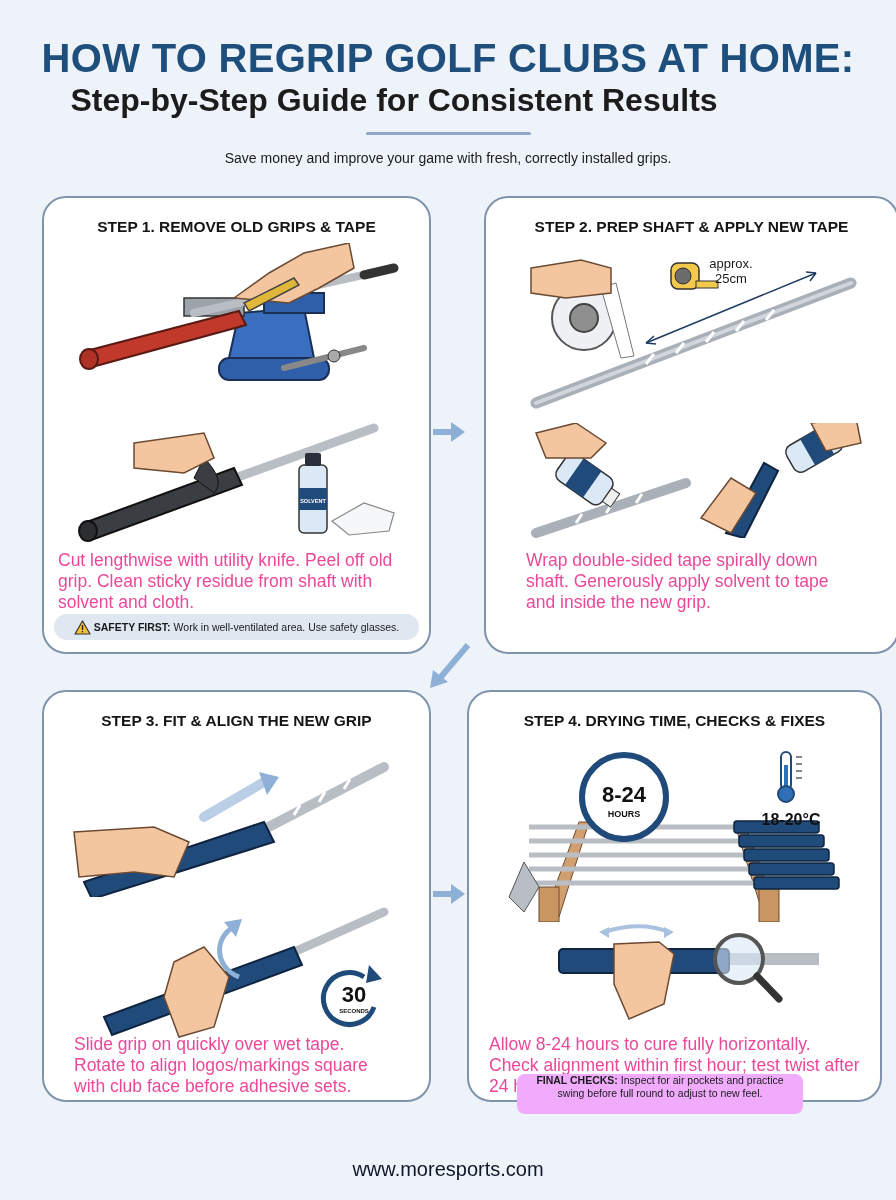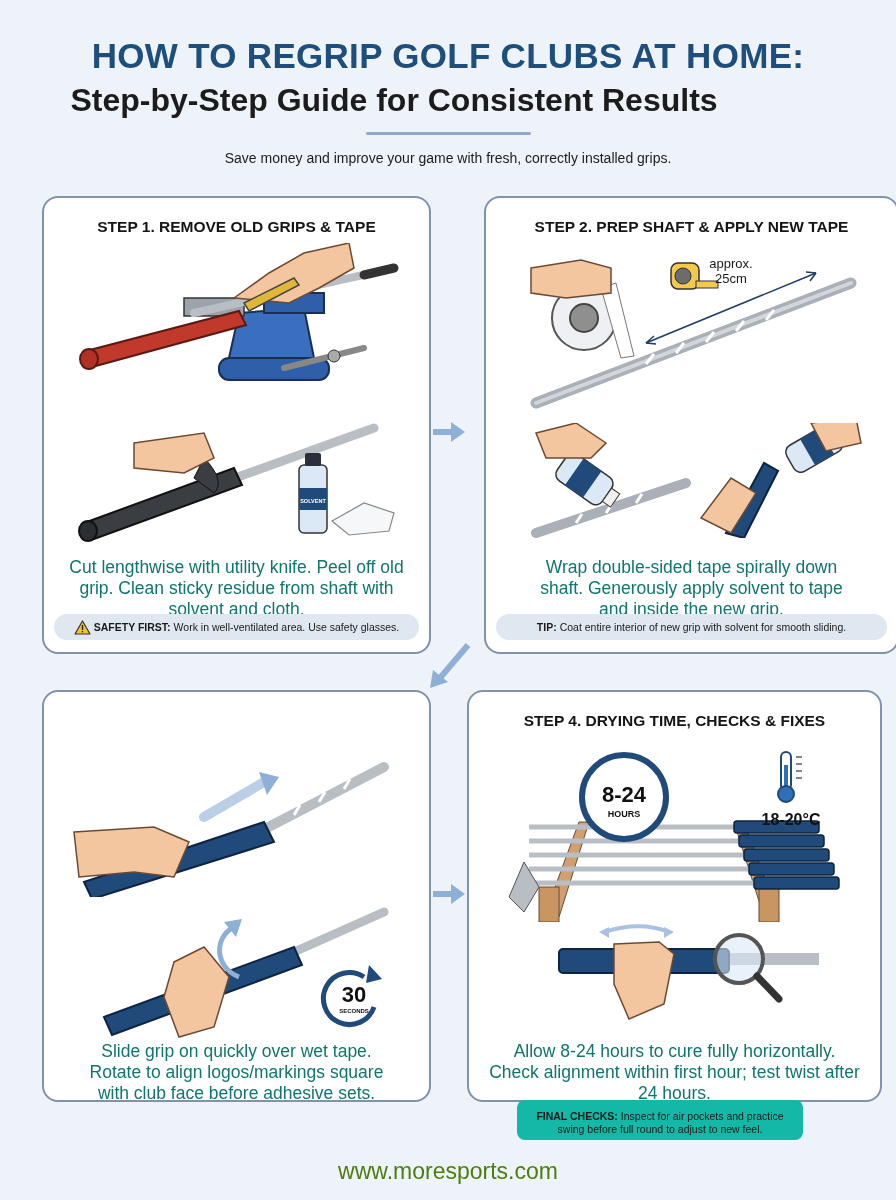--- a/index.html
+++ b/index.html
@@ -6,67 +6,67 @@
   html, body { width: 896px; height: 1200px; }
   body {
     background: #eef3f9;
     font-family: "Liberation Sans", "DejaVu Sans", sans-serif;
     color: #1c1c1c;
     position: relative;
     overflow: hidden;
   }
   .title1 {
     position: absolute; left: 0; top: 36px; width: 896px;
-    text-align: center; font-size: 35px; font-weight: 700;
+    text-align: center; font-size: 40px; font-weight: 700;
     color: #1d4e7c; letter-spacing: 0.3px;
   }
   .title2 {
     position: absolute; left: 0; top: 82px; width: 788px;
     text-align: center; font-size: 32px; font-weight: 700;
     color: #1c1c1c;
   }
   .divider {
     position: absolute; left: 366px; top: 132px; width: 165px; height: 3px;
     background: #8fa9c8; border-radius: 2px;
   }
   .subtitle {
     position: absolute; left: 0; top: 150px; width: 896px;
     text-align: center; font-size: 14px; color: #1c1c1c;
   }
   .card {
     position: absolute; background: #ffffff;
-    border: 2px solid #7f93ad; border-radius: 16px;
+    border: 2px solid #7f93ad; border-radius: 24px;
   }
   .card-title {
     position: absolute; left: 0; width: 100%; text-align: center;
     font-size: 15.5px; font-weight: 700; color: #151515; top: 20px;
   }
   .card-desc {
-    position: absolute; left: 14px; right: 14px; text-align: center;
-    font-size: 17.5px; line-height: 21px; color: #0f766e; margin-top: 7px;
+    position: absolute; left: 14px; right: 14px; 
+    font-size: 17.5px; line-height: 21px; color: #ec4899;
   }
   .note {
     position: absolute; left: 10px; right: 10px; height: 26px;
     background: #dfe7f1; border-radius: 13px;
     font-size: 10.5px; color: #1a1a1a;
     display: flex; align-items: center; justify-content: center; gap: 3px;
     white-space: nowrap;
   }
   .note b { font-weight: 700; }
   .illus { position: absolute; }
   .arrow { position: absolute; }
   .final-note {
-    position: absolute; left: 517px; top: 1100px; width: 286px; height: 40px;
-    background: #14b8a6; border-radius: 8px; text-align: center;
-    font-size: 10.5px; line-height: 13px; color: #1a1a1a; padding-top: 10px;
+    position: absolute; left: 517px; top: 1074px; width: 286px; height: 40px;
+    background: #f0abfc; border-radius: 8px; text-align: center;
+    font-size: 10.5px; line-height: 13px; color: #1a1a1a; padding-top: 0;
   }
   .final-note b { font-weight: 700; }
   .footer {
     position: absolute; left: 0; top: 1158px; width: 896px; text-align: center;
-    font-size: 23px; color: #4d7c0f;
+    font-size: 20px; color: #0f172a;
   }
   svg text { font-family: "Liberation Sans", sans-serif; }
 </style>
 </head>
 <body>
 
 <div class="title1">HOW TO REGRIP GOLF CLUBS AT HOME:</div>
 <div class="title2">Step-by-Step Guide for Consistent Results</div>
 <div class="divider"></div>
 <div class="subtitle">Save money and improve your game with fresh, correctly installed grips.</div>
@@ -159,40 +159,37 @@
     <path d="M20 10 L60 0 L90 20 L75 35 L30 35 Z" fill="#f4c6a0" stroke="#6b4a33" stroke-width="1.5"></path>
     <path d="M210 110 L248 40 L262 48 L228 115 Z" fill="#1f4a7a" stroke="#0e2440" stroke-width="2"></path>
     <path d="M185 95 L215 55 L240 70 L215 110 Z" fill="#f4c6a0" stroke="#6b4a33" stroke-width="1.5"></path>
     <g transform="rotate(-30 295 25)">
       <rect x="270" y="12" width="55" height="30" rx="8" fill="#dbe8f6" stroke="#333" stroke-width="1.5"></rect>
       <rect x="290" y="12" width="22" height="30" fill="#1f4a7a"></rect>
     </g>
     <path d="M295 0 L340 -5 L345 20 L310 28 Z" fill="#f4c6a0" stroke="#6b4a33" stroke-width="1.5"></path>
   </svg>
   <div class="card-desc" style="top:352px; left:40px; right:40px;">Wrap double-sided tape spirally down shaft. Generously apply solvent to tape and inside the new grip.</div>
-  <div class="note" style="top:416px;">
-    <b>TIP:</b>
-    <span>Coat entire interior of new grip with solvent for smooth sliding.</span>
-  </div>
 </div>
 
 <svg class="arrow" style="left:431px; top:420px;" width="36" height="24" viewBox="0 0 36 24">
   <rect x="2" y="9" width="20" height="6" fill="#8fb0d6"></rect>
   <path d="M20 2 L34 12 L20 22 Z" fill="#8fb0d6"></path>
 </svg>
 <svg class="arrow" style="left:428px; top:640px;" width="45" height="50" viewBox="0 0 45 50">
   <line x1="40" y1="5" x2="12" y2="38" stroke="#8fb0d6" stroke-width="6"></line>
   <path d="M2 48 L5 30 L20 42 Z" fill="#8fb0d6"></path>
 </svg>
 <svg class="arrow" style="left:431px; top:882px;" width="36" height="24" viewBox="0 0 36 24">
   <rect x="2" y="9" width="20" height="6" fill="#8fb0d6"></rect>
   <path d="M20 2 L34 12 L20 22 Z" fill="#8fb0d6"></path>
 </svg>
 
 <div class="card" style="left:42px; top:690px; width:389px; height:412px;">
+  <div class="card-title">STEP 3. FIT &amp; ALIGN THE NEW GRIP</div>
   <svg class="illus" style="left:20px; top:55px;" width="350" height="150" viewBox="0 0 350 150">
     <path d="M140 70 L200 35" stroke="#a9c2e0" stroke-width="10" stroke-linecap="round" opacity="0.8"></path>
     <path d="M195 25 L215 30 L203 48 Z" fill="#8fb0d6"></path>
     <line x1="195" y1="85" x2="320" y2="20" stroke="#b9bec5" stroke-width="10" stroke-linecap="round"></line>
     <g stroke="#fff" stroke-width="3">
       <line x1="230" y1="68" x2="236" y2="58"></line>
         <line x1="255" y1="55" x2="261" y2="45"></line>
         <line x1="280" y1="42" x2="286" y2="32"></line>
     </g>
     <path d="M20 135 L200 75 L210 95 L28 152 Z" fill="#1f4a7a" stroke="#0e2440" stroke-width="2"></path>

